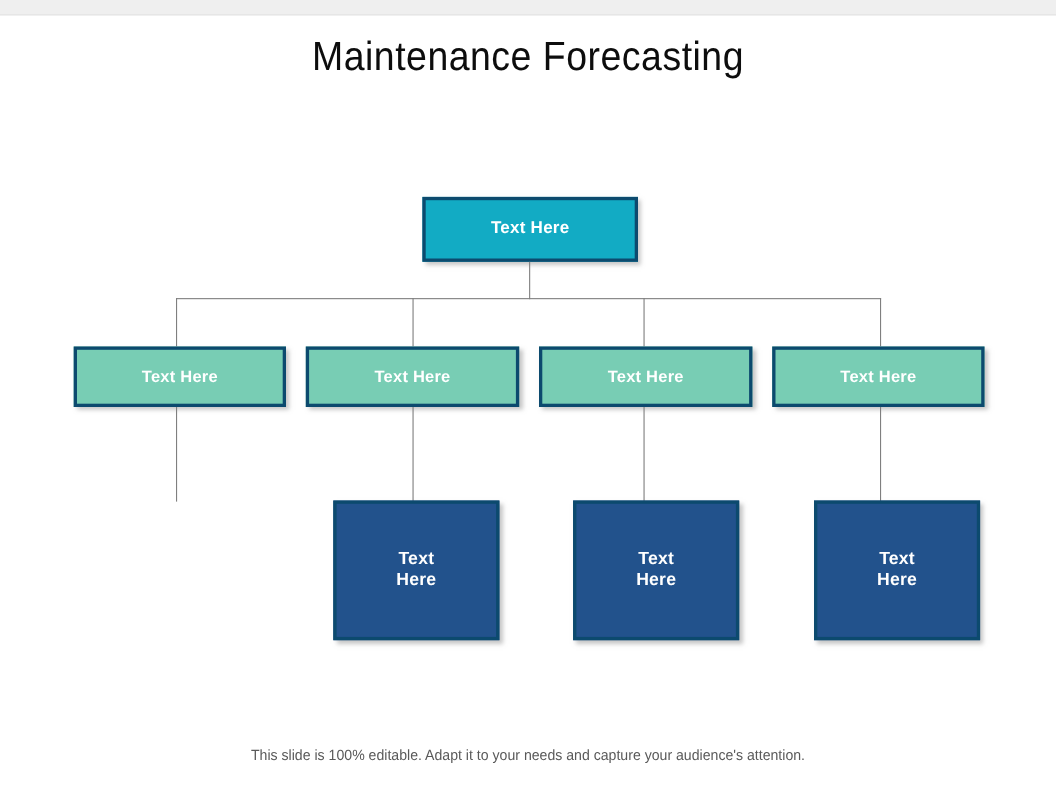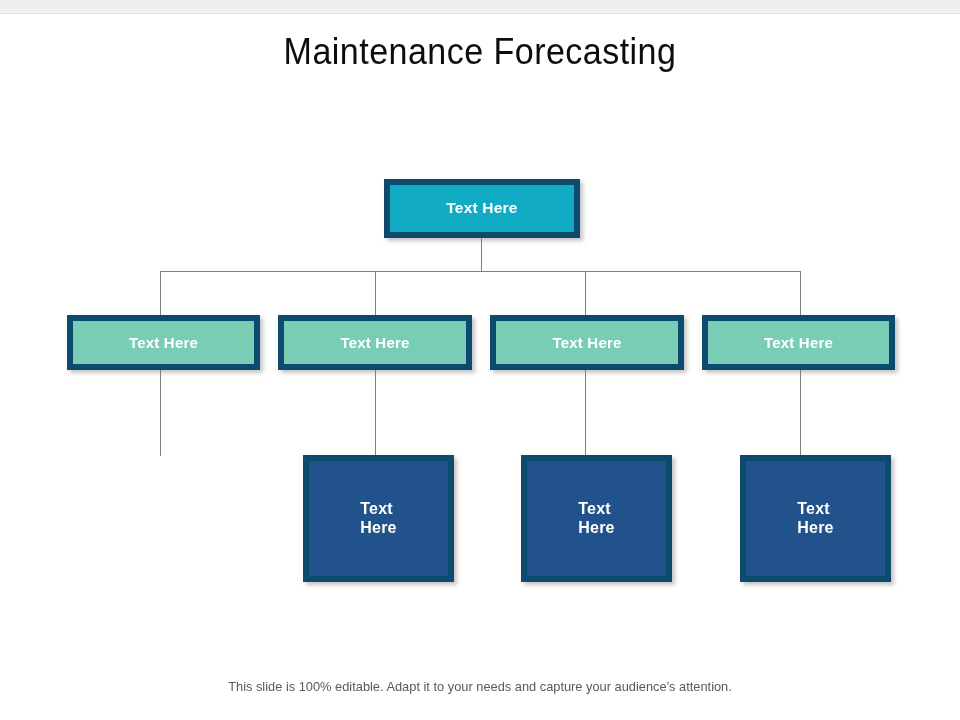--- a/index.html
+++ b/index.html
@@ -42,23 +42,24 @@
     transform: scaleX(0.92);
     white-space: nowrap;
   }
   
   .node {
     position: absolute;
     box-sizing: border-box;
     display: flex;
     align-items: center;
     justify-content: center;
+    text-align: center;
     color: #ffffff;
     font-weight: bold;
-    border: 6px solid #0c4a6e;
+    border: 3px solid #0c4a6e;
     box-shadow: 3px 3px 4px rgba(150,150,150,0.55);
     line-height: 1.18;
     white-space: pre-line;
   }
   .node.root {
     background: #12abc4;
     font-size: 15.5px;
     letter-spacing: 0.2px;
   }
   .node.mid {

